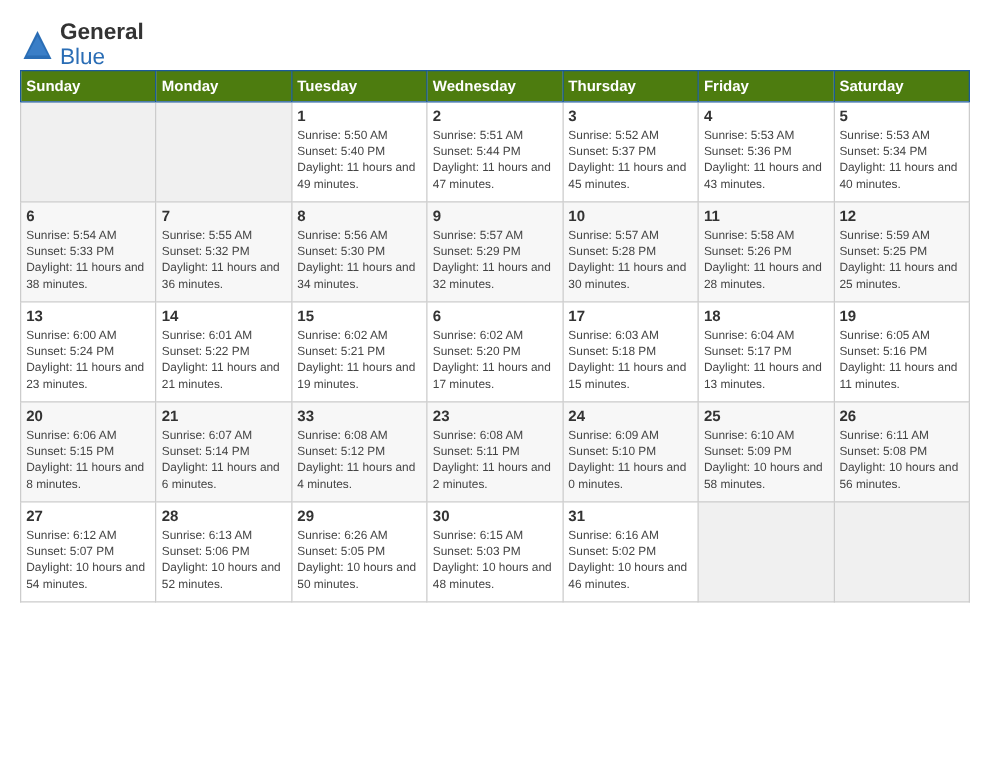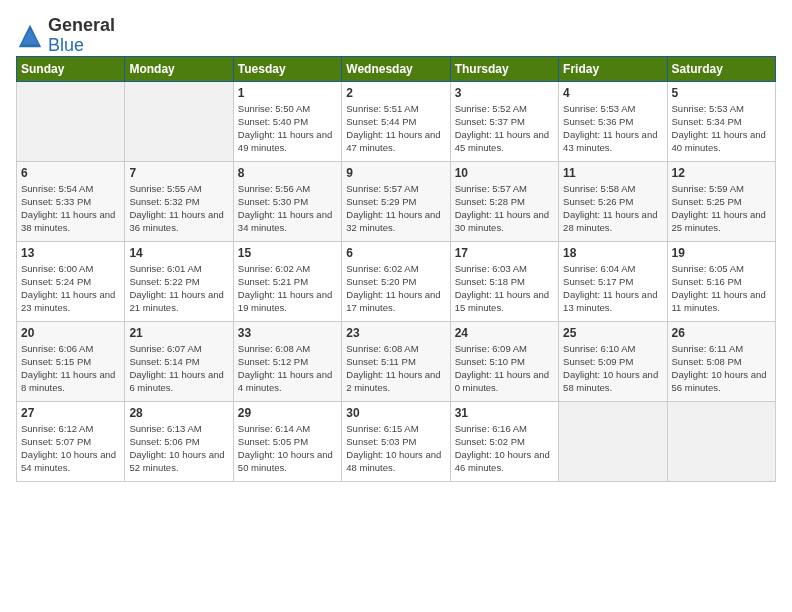--- a/index.html
+++ b/index.html
@@ -296,21 +296,21 @@
 Daylight: 10 hours and 54 minutes.</div>
         </td>
         <td>
           <div class="day-number">28</div>
           <div class="day-info" style="white-space: pre-line;">Sunrise: 6:13 AM
 Sunset: 5:06 PM
 Daylight: 10 hours and 52 minutes.</div>
         </td>
         <td>
           <div class="day-number">29</div>
-          <div class="day-info" style="white-space: pre-line;">Sunrise: 6:14 AM
+          <div class="day-info" style="white-space: pre-line;">Sunrise: 6:26 AM
 Sunset: 5:05 PM
 Daylight: 10 hours and 50 minutes.</div>
         </td>
         <td>
           <div class="day-number">30</div>
           <div class="day-info" style="white-space: pre-line;">Sunrise: 6:15 AM
 Sunset: 5:03 PM
 Daylight: 10 hours and 48 minutes.</div>
         </td>
         <td>

